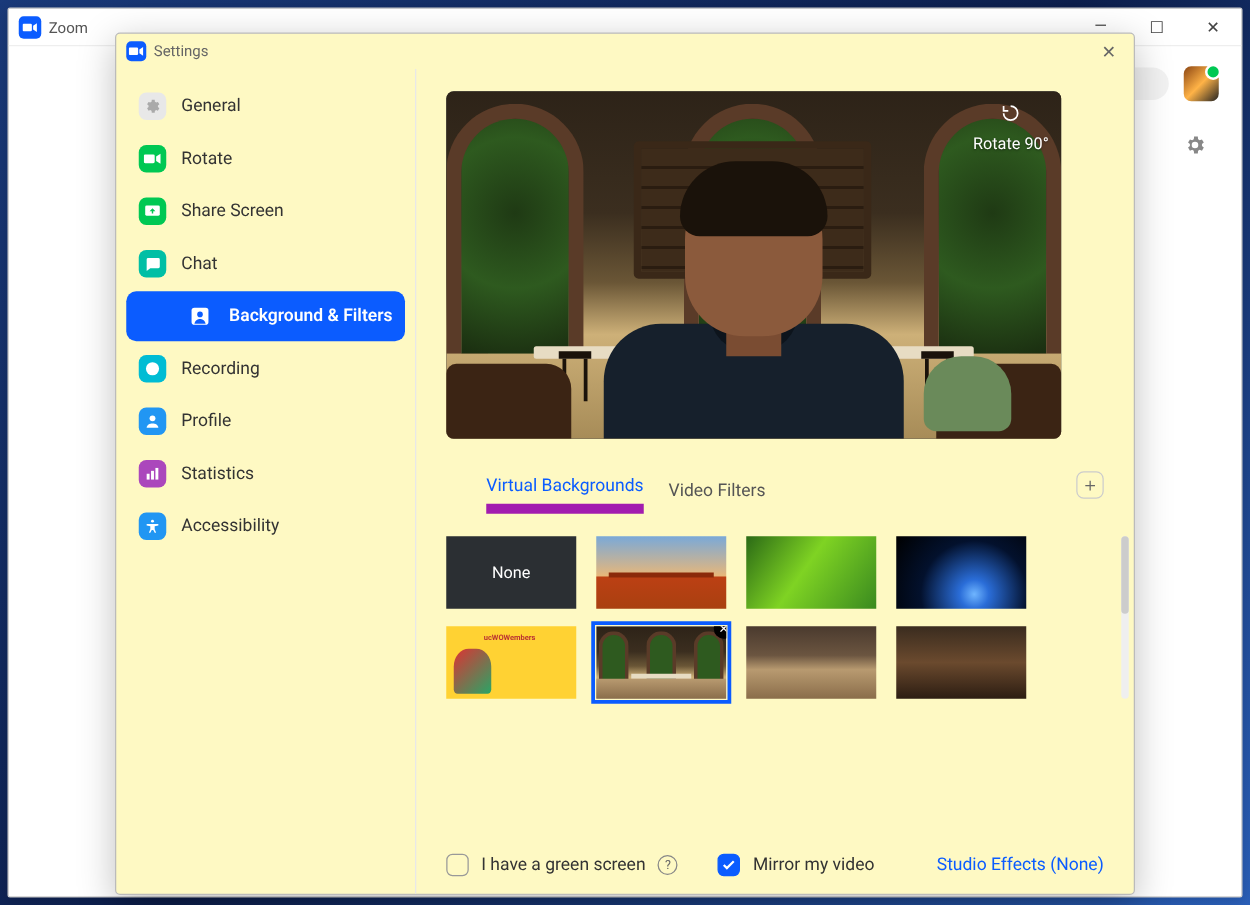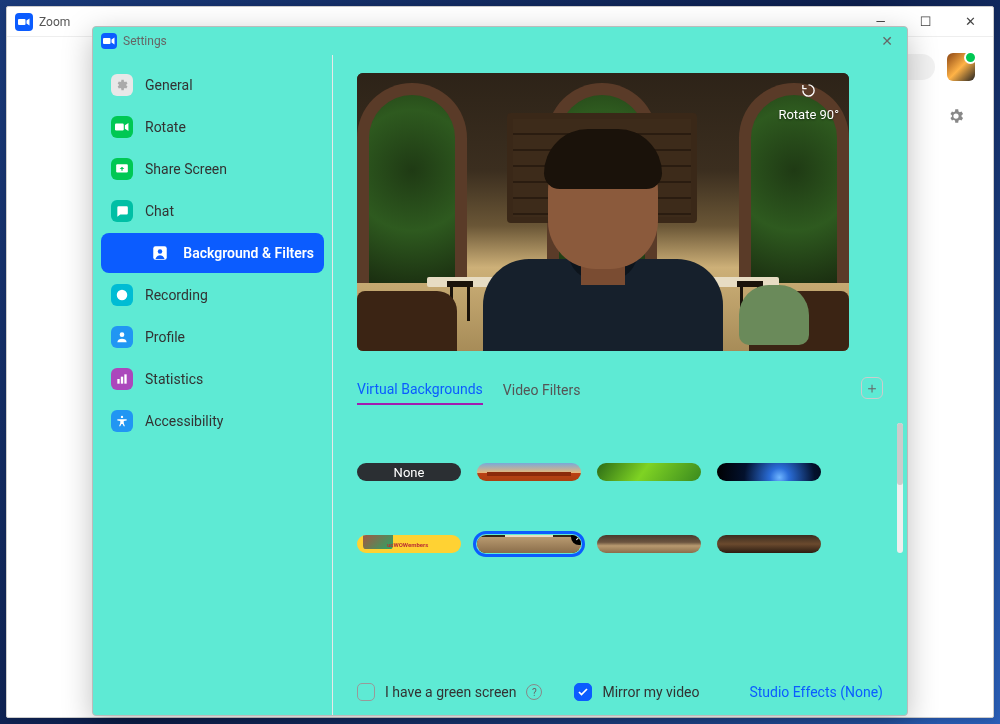--- a/index.html
+++ b/index.html
@@ -26,21 +26,21 @@
   display: flex; align-items: center; justify-content: flex-end; gap: 12px;
   padding: 0 18px;
 }
 .search-pill { width: 70px; height: 26px; background: #f2f2f2; border-radius: 13px; }
 .avatar { width: 28px; height: 28px; border-radius: 6px; background: linear-gradient(135deg,#8b4513,#ffb347,#222); position: relative; }
 .avatar::after { content: ""; position: absolute; right: -2px; top: -2px; width: 9px; height: 9px; background: #00c853; border: 2px solid #fff; border-radius: 50%; }
 .gear-icon { color: #888; cursor: pointer; position: absolute; right: 28px; top: 100px; }
 
 .settings-window {
   position: absolute; left: 92px; top: 26px; width: 816px; height: 690px;
-  background: #5eead4; border: 1px solid #bbb; border-radius: 4px;
+  background: #fef9c3; border: 1px solid #bbb; border-radius: 4px;
   box-shadow: 0 8px 30px rgba(0,0,0,.25);
   display: flex; flex-direction: column;
 }
 .settings-titlebar {
   height: 28px; display: flex; align-items: center; justify-content: space-between;
   padding: 0 6px 0 8px;
 }
 .settings-titlebar-left { display: flex; align-items: center; gap: 6px; }
 .settings-title { font-size: 12px; color: #666; }
 .settings-close { width: 28px; height: 24px; display: flex; align-items: center; justify-content: center; cursor: pointer; color: #666; font-size: 14px; }
@@ -66,36 +66,35 @@
 .preview-bg { position:absolute; inset:0; }
 .rotate-badge {
   position: absolute; right: 10px; top: 10px; color: #fff; font-size: 13px;
   display: flex; align-items: center; gap: 6px; cursor: pointer;
   text-shadow: 0 1px 2px rgba(0,0,0,.5);
   flex-direction: column;
 }
 
 .tabs { margin-top: 30px; display: flex; align-items: center; gap: 20px; position: relative; }
 .tab { font-size: 14px; color: #555; cursor: pointer; padding-bottom: 6px; }
-.tab.active { color: #0b5cff; border-bottom: 2px solid #a21caf; }
+.tab.active { color: #0b5cff; border-bottom: 8px solid #a21caf; margin-left: 32px; }
 .add-btn {
   position: absolute; right: 0; top: -4px; width: 22px; height: 22px;
   border: 1.5px solid #ccc; border-radius: 6px; display:flex; align-items:center; justify-content:center;
   color: #666; cursor: pointer; font-size: 15px;
 }
 
 .grid-wrap { position: relative; margin-top: 18px; }
 .thumb-grid {
   display: grid; grid-template-columns: repeat(4, 104px); grid-auto-rows: 58px;
   gap: 14px 16px;
 }
 .thumb {
-  border-radius: 16px; overflow: hidden; cursor: pointer; position: relative;
+  border-radius: 0; overflow: hidden; cursor: pointer; position: relative;
   background: #ddd;
-  margin-top: 40px;
 }
 .thumb.none { background: #2b2f33; color: #fff; display:flex; align-items:center; justify-content:center; font-size: 13px; }
 .thumb.selected { outline: 3px solid #0b5cff; outline-offset: 1px; }
 .thumb .remove {
   position: absolute; right: -6px; top: -6px; width: 16px; height: 16px;
   background: #000; color:#fff; border-radius: 50%; font-size: 10px;
   display: flex; align-items:center; justify-content:center;
 }
 .mini-scroll { position: absolute; right: -20px; top: 0; width: 6px; height: 130px; background: #efefef; border-radius: 3px; }
 .mini-scroll-thumb { width: 6px; height: 62px; background: #ccc; border-radius: 3px; }

